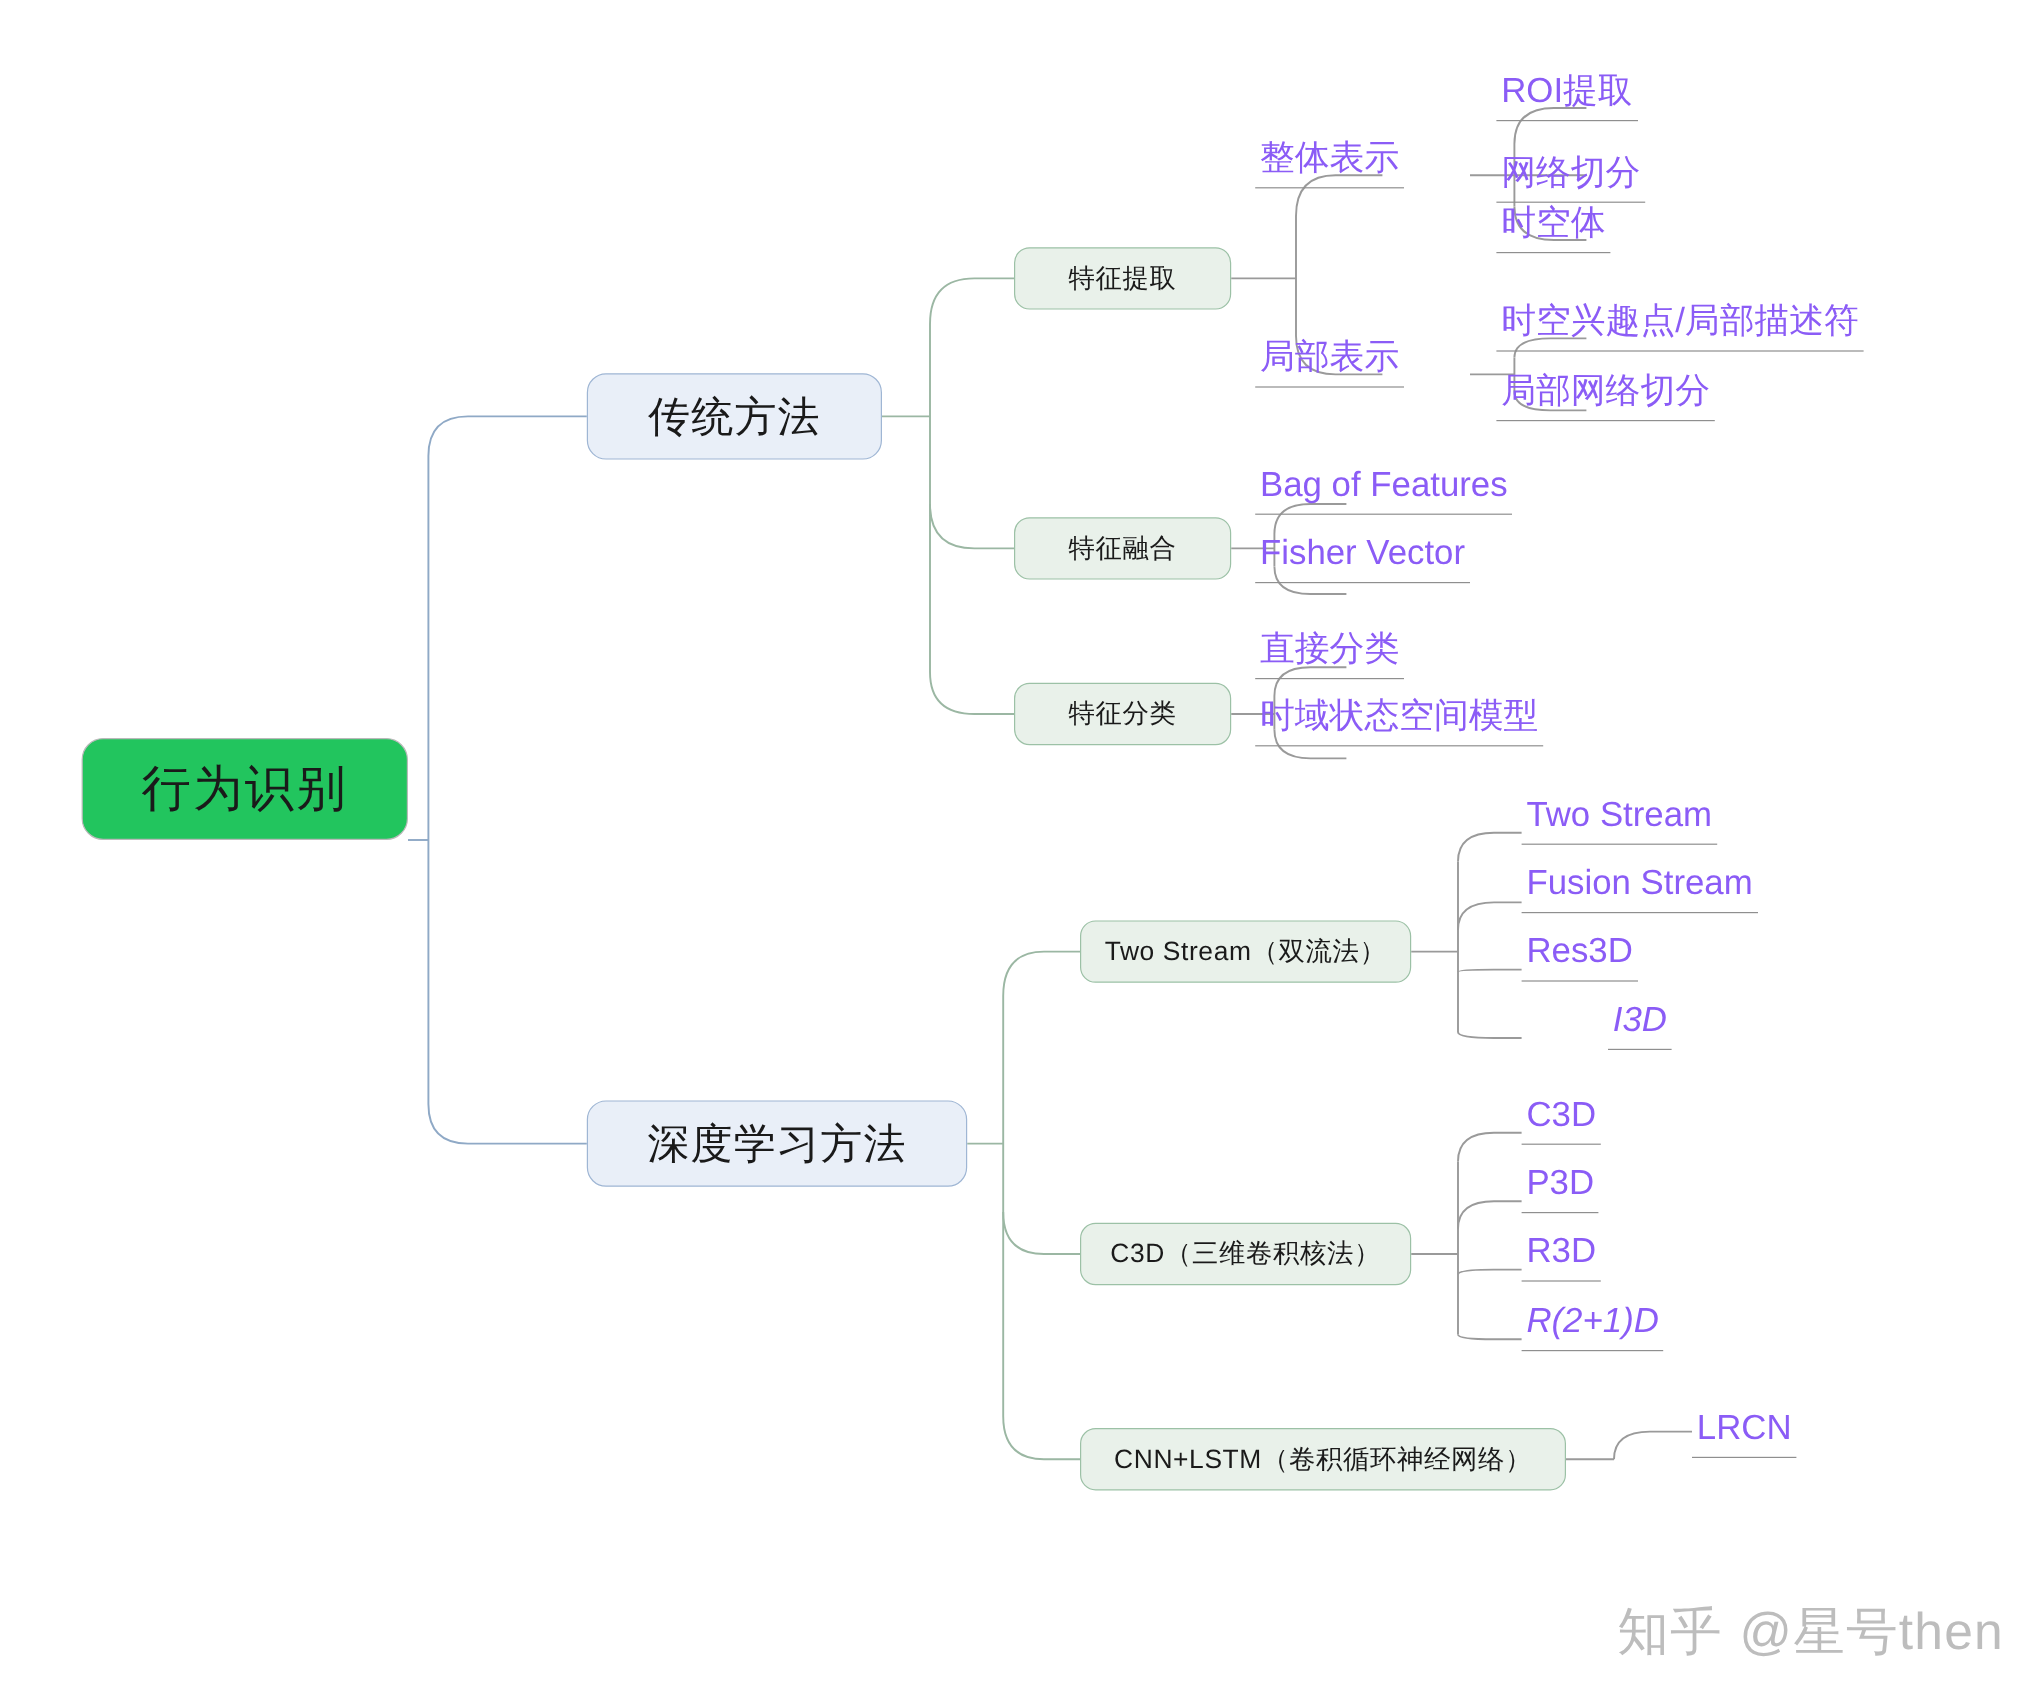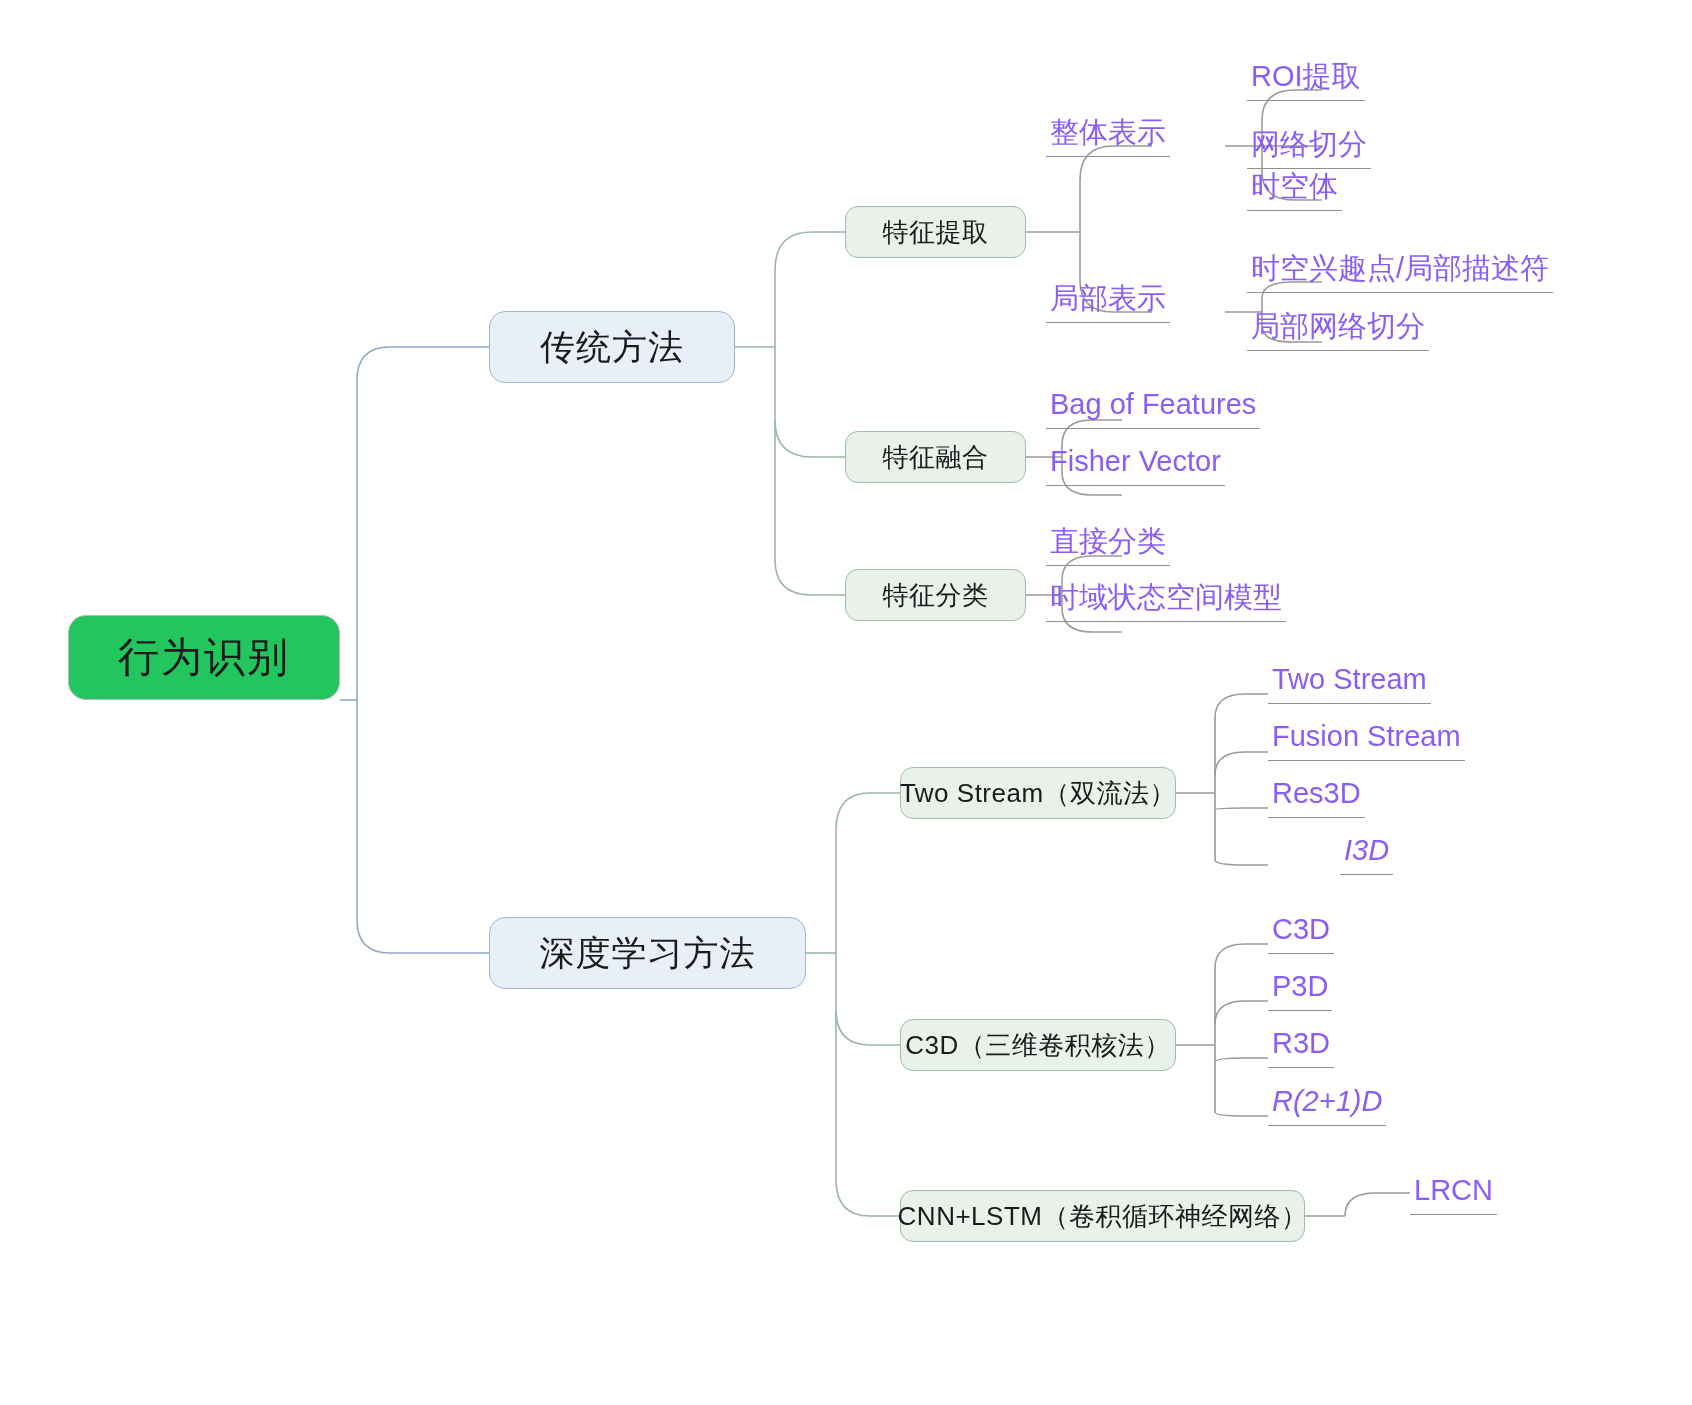--- a/index.html
+++ b/index.html
@@ -20,21 +20,21 @@
     color:#1a1a1a;font-size:41px;letter-spacing:2px;
   }
   
   .node.lvl1{
     background:#e9eff8;border:1.4px solid #9fb6d4;border-radius:16px;
     color:#1a1a1a;font-size:35px;letter-spacing:1px;
   }
   
   .node.lvl2{
     background:#e9f1ea;border:1.2px solid #9cc1a6;border-radius:13px;
-    color:#1a1a1a;font-size:26px;letter-spacing:0.5px;
+    color:#1a1a1a;font-size:22px;letter-spacing:0.5px;
   }
   
   .node.leaf{
     display:block;color:#8b5cf6;font-size:29px;line-height:1;
     padding:0 4px 9px 4px;
     border-bottom:1.3px solid #8f8f8f;
   }
   .node.leaf.gray-u{border-bottom-color:#8f8f8f;}
 
   
@@ -218,14 +218,18 @@
     <span>R3D</span>
   </div>
   <div class="node leaf gray-u" style="left:1268px;top:1087px;font-style:italic;">
     <span>R(2+1)D</span>
   </div>
 
   <div class="node leaf gray-u" style="left:1410px;top:1176px;">
     <span>LRCN</span>
   </div>
 
+  <div class="watermark">
+    <span class="zhihu">知乎</span>
+    <span class="handle">@星号then</span>
+  </div>
 
 </div>
 
 </body></html>

